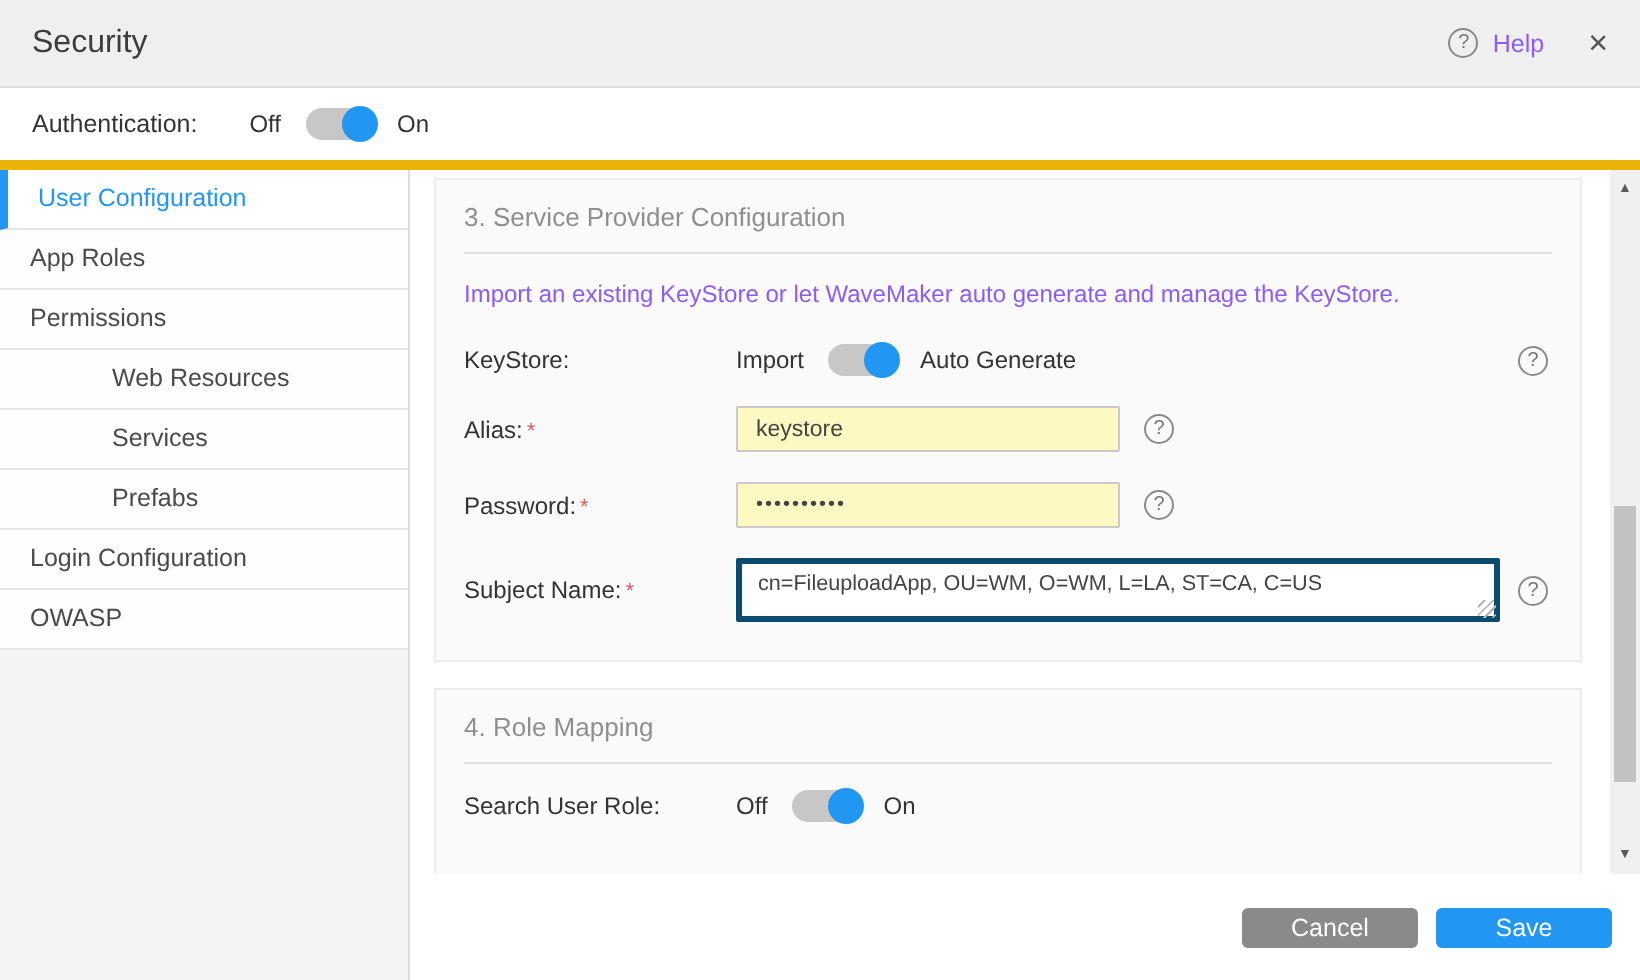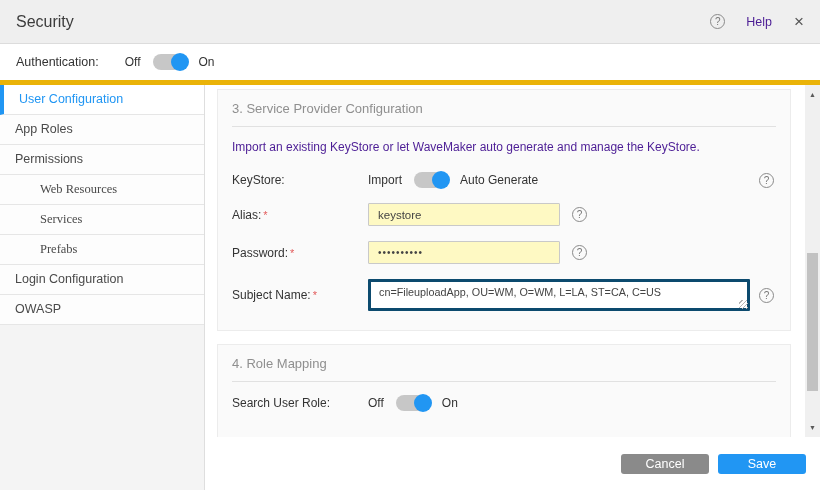--- a/index.html
+++ b/index.html
@@ -21,21 +21,21 @@
     padding: 0 16px;
   }
   .header-title { font-size: 16px; color: #3c3c3c; }
   .header-right { margin-left: auto; display: flex; align-items: center; }
   .qicon {
     display: inline-block; width: 15px; height: 15px; line-height: 13px;
     border: 1px solid #8a8a8a; border-radius: 50%;
     font-size: 10px; color: #777; text-align: center; cursor: pointer;
     flex: 0 0 auto;
   }
-  .help-label { font-size: 12.5px; color: #4c1d95; margin-left: 21px; cursor: pointer; }
+  .help-label { font-size: 12.5px; color: #8b5cf6; margin-left: 7px; cursor: pointer; }
   .close-x { font-size: 17px; color: #555; margin-left: 22px; cursor: pointer; line-height: 1; }
 
   
   .auth-bar {
     height: 41px; flex: 0 0 41px;
     background: #fff; border-bottom: 5px solid #eab308;
     display: flex; align-items: center; padding: 0 16px;
     font-size: 12.5px; color: #333;
   }
   .auth-bar .off-label { margin-left: 26px; }
@@ -56,39 +56,39 @@
   .sidebar {
     width: 205px; flex: 0 0 205px;
     background: #f4f4f4; border-right: 1px solid #dedede;
   }
   .side-item {
     height: 30px; line-height: 29px;
     background: #fdfdfd; border-bottom: 1px solid #e6e6e6;
     font-size: 12.5px; color: #4a4a4a;
     padding-left: 15px; cursor: pointer; white-space: nowrap; overflow: hidden;
   }
-  .side-item.indent { padding-left: 40px; font-family: Liberation Serif, serif; }
+  .side-item.indent { padding-left: 56px; }
   .side-item.active {
     color: #2196f3; border-left: 4px solid #2196f3; background: #fff;
   }
 
   .content-col { flex: 1; display: flex; flex-direction: column; min-width: 0; }
   .viewport { position: relative; height: 352px; flex: 0 0 352px; overflow: hidden; background: #fff; }
 
   .card {
     margin: 4px 29px 0 12px;
     background: #fafafa; border: 1px solid #ececec;
     padding: 11px 14px 4px 14px;
   }
   .card + .card { margin-top: 13px; }
   .section-title {
     font-size: 13px; color: #8f8f8f; font-weight: normal;
     padding-bottom: 10px; border-bottom: 1px solid #e1e1e1; margin-bottom: 13px;
   }
-  .section-desc { font-size: 12px; color: #4c1d95; margin-bottom: 18px; }
+  .section-desc { font-size: 12px; color: #8b5cf6; margin-bottom: 18px; }
 
   .form-row { display: flex; align-items: center; margin-bottom: 15px; }
   .form-row.top-align { align-items: flex-start; }
   .flabel { width: 136px; flex: 0 0 136px; font-size: 12px; color: #333; }
   .req { color: #e25b5b; font-style: normal; font-size: 11px; margin-left: 2px; }
   .tlabel { font-size: 12px; color: #333; }
   .tinput {
     width: 192px; height: 23px;
     border: 1px solid #c9c9c9; border-radius: 1px; background: #fef9c3;
     font-family: "Liberation Sans", "DejaVu Sans", sans-serif;

